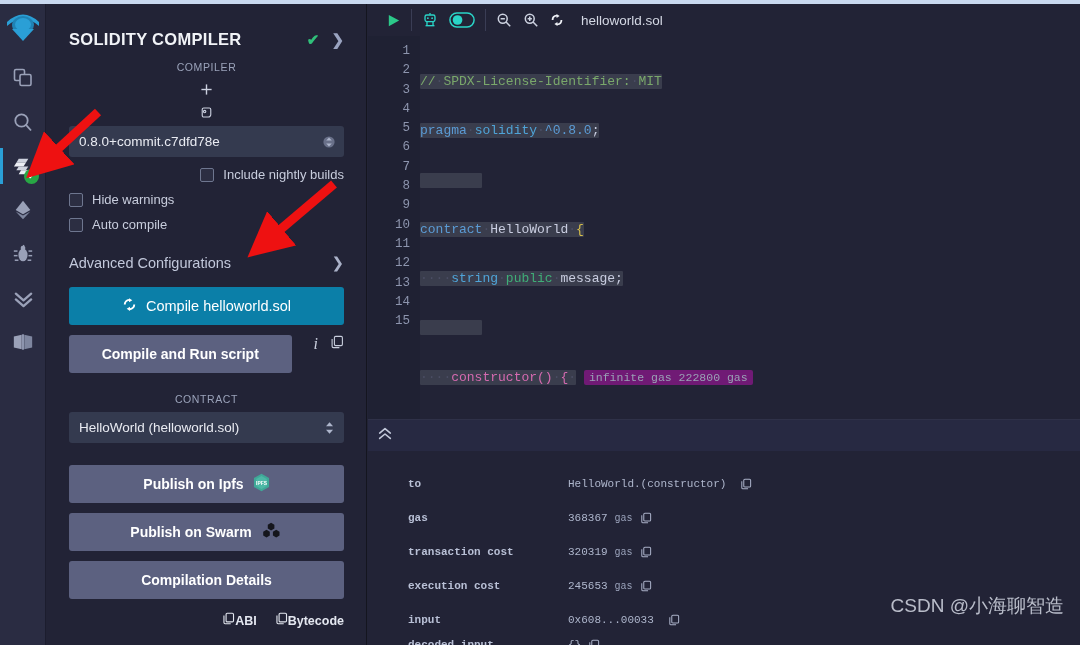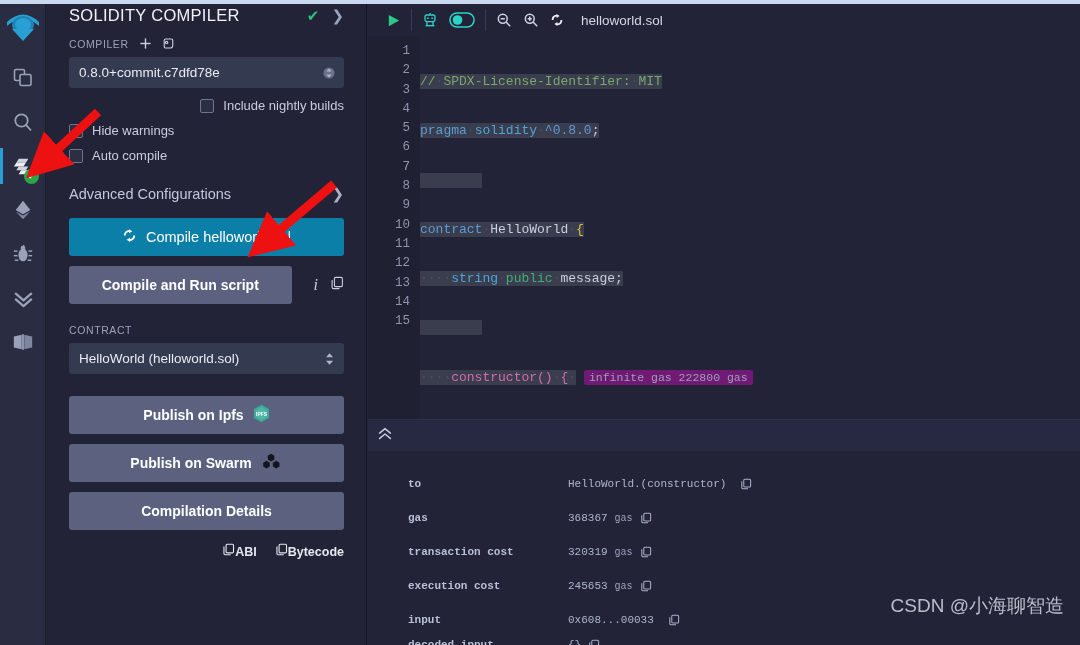--- a/index.html
+++ b/index.html
@@ -62,34 +62,35 @@
   .panel {
     position: absolute; left: 47px; top: 4px;
     width: 320px; height: 641px;
     background: #222336;
     border-right: 1px solid #14151f;
     color: #d7dae4;
     padding: 0 22px;
   }
   .panel-title-row {
     display: flex; align-items: center;
-    padding-top: 2px;
+    padding-top: 26px;
+    font-weight: bold;
   }
   .panel-title {
     font-size: 16.5px; letter-spacing: .3px;
     color: #f1f3f7; flex: 1;
     white-space: nowrap;
   }
   .panel-check { color: #30c07a; font-size: 15px; margin-right: 12px; }
   .panel-chevron { color: #9aa3c0; font-size: 15px; }
 
   .sec-label {
     font-size: 10.5px; color: #9ba3ba;
     letter-spacing: .6px; margin-top: 12px;
-    display: flex; align-items: center; gap: 10px;
+    display: flex; align-items: center; gap: 10px; flex-direction: column;
   }
   .sec-label .mini-icon { color: #c6cbdb; display: inline-flex; }
 
   .sel {
     position: relative;
     margin-top: 7px;
     height: 31px;
     background: #343a4f;
     border-radius: 3px;
     display: flex; align-items: center;
@@ -138,21 +139,21 @@
     font-family: "Liberation Sans", sans-serif;
     font-size: 14.5px;
     color: #ffffff;
     display: flex; align-items: center; justify-content: center;
     gap: 9px;
     cursor: pointer;
   }
   .btn-primary { background: #0b7fa8; margin-top: 15px; font-weight: 400; }
   .btn-secondary { background: #5c6180; margin-top: 10px; font-weight: bold; font-size: 14px; }
 
-  .run-row { display: flex; align-items: center; gap: 8px; }
+  .run-row { display: flex; align-items: flex-start; gap: 8px; }
   .run-row .btn { flex: 1; }
   .run-row .side {
     display: flex; align-items: center; gap: 12px;
     margin-left: 14px; margin-top: 10px;
     color: #c9ceddff;
   }
   .run-row .side .i-ital { font-style: italic; font-family: "Liberation Serif", serif; font-size: 16px; }
 
   .contract-label { margin-top: 20px; }
 

